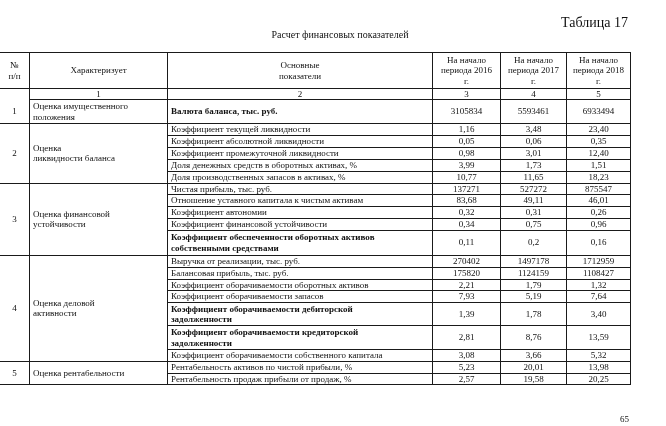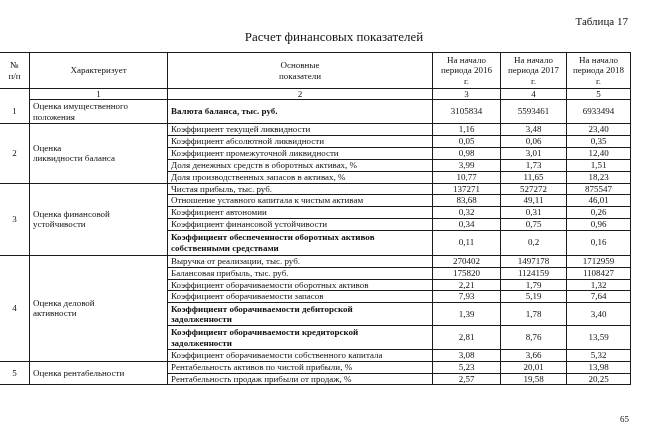--- a/index.html
+++ b/index.html
@@ -1,19 +1,19 @@
 <!DOCTYPE html>
 <html><head>
   <meta charset="utf-8">
   <style>
     html, body { margin: 0; padding: 0; background: #ffffff; }
     body { width: 666px; height: 426px; position: relative; overflow: hidden;
            font-family: "Liberation Serif", "DejaVu Serif", serif; color: #111; font-size: 9px; }
-    .table-label { position: absolute; right: 38px; top: 15px; font-size: 11px; }
-    .doc-title { position: absolute; left: 8px; width: 652px; top: 29px; text-align: center; font-size: 13px; }
+    .table-label { position: absolute; right: 38px; top: 15px; font-size: 14px; }
+    .doc-title { position: absolute; left: 14px; width: 652px; top: 29px; text-align: center; font-size: 10px; }
     .page-number { position: absolute; right: 37px; top: 414px; font-size: 9px; text-align: center; }
     table.fin { position: absolute; left: -1px; top: 52px; width: 631px; border-collapse: collapse;
                 table-layout: fixed; font-size: 9px; line-height: 10.5px; }
     table.fin td, table.fin th { border: 1px solid #1a1a1a; padding: 0 3px; overflow: hidden; font-weight: normal; }
     table.fin th { text-align: center; vertical-align: middle; }
     .hdr-row { height: 36px; }
     .numrow { height: 11px; }
     .numrow td { text-align: center; padding: 0; line-height: 10px; }
     .numrow td.blank { border-bottom-style: hidden; }
     .line { display: block; }

